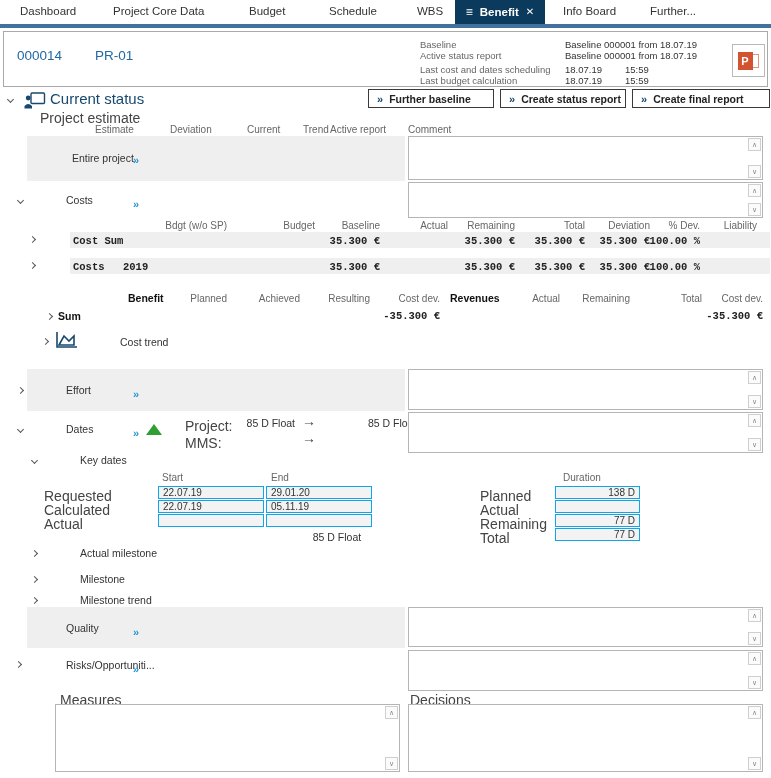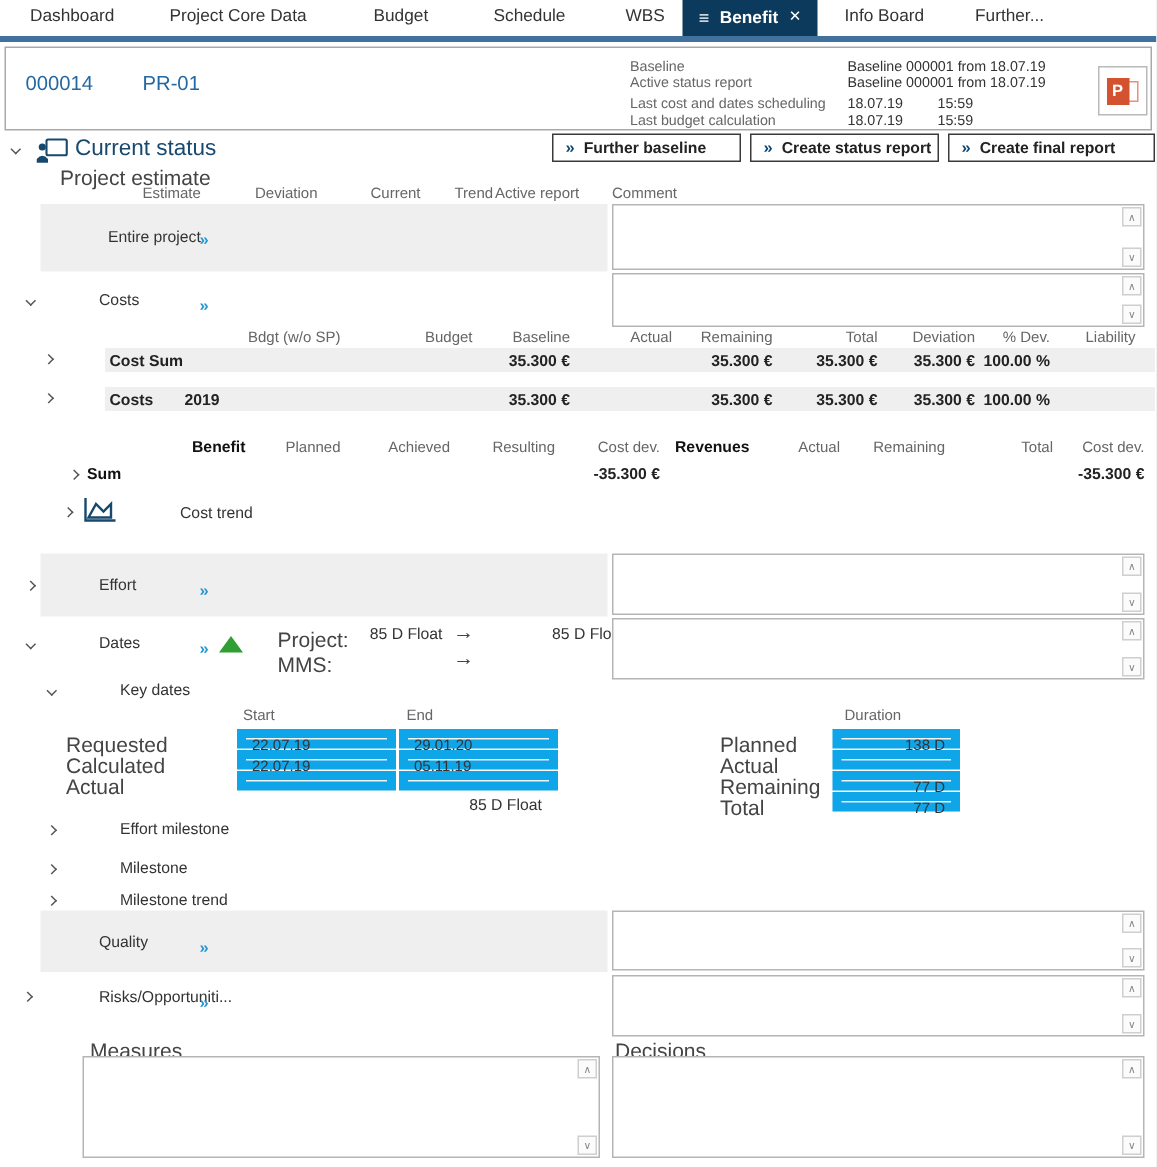--- a/index.html
+++ b/index.html
@@ -5,21 +5,21 @@
   * { margin:0; padding:0; box-sizing:border-box; }
   html,body { background:#e8e8e8; }
   #screen {
     position:relative; width:771px; height:778px; background:#fff;
     font-family:"Liberation Sans", sans-serif; color:#333; overflow:hidden;
   }
   .abs { position:absolute; }
   .t10  { font-size:10px; color:#666; white-space:nowrap; }
   .t10d { font-size:14px; color:#444; white-space:nowrap; }
   .t11  { font-size:10.5px; color:#333; white-space:nowrap;padding-left:36px; }
-  .t11b { font-size:10.5px; color:#222; font-weight:600; white-space:nowrap; }
+  .t11b { font-size:10.5px; color:#222; font-weight:600; white-space:nowrap;font-family:Liberation Mono, monospace; }
   .t11bb{ font-size:10.5px; color:#111; font-weight:700; white-space:nowrap; }
   .ra   { width:90px; text-align:right; }
   
   .tabbar { position:absolute; left:0; top:0; width:771px; height:24px; background:#fff; }
   .tab { position:absolute; top:5px; font-size:11.5px; color:#333; cursor:pointer; white-space:nowrap; }
   .tab-active { position:absolute; left:455px; top:0; width:90px; height:24px; background:#0c3a5c;
     display:flex; align-items:center; justify-content:center; gap:7px; color:#fff; }
   .tab-active .lbl { font-size:11.5px; font-weight:600; }
   .tab-active .ham { font-size:12px; line-height:1; }
   .tab-active .cls { font-size:10px; line-height:1; cursor:pointer; }
@@ -49,21 +49,21 @@
   
   .band { position:absolute; background:#f0efef; }
   
   .more { position:absolute; color:#2596d1; font-weight:700; font-size:11px; line-height:1; cursor:pointer; }
   
   .cbox { position:absolute; background:#fff; border:1px solid #b5b5b5; }
   .sb { position:absolute; right:1px; width:13px; height:13px; border:1px solid #cfcfcf; background:#fbfbfb;
     color:#888; font-size:7px; display:flex; align-items:center; justify-content:center; cursor:pointer; }
   .sb.up { top:1px; } .sb.down { bottom:1px; }
   
-  .kbox { position:absolute; height:13px; background:#f4f3f3; border:6px solid #0ea5e9; font-size:10px; color:#333;
+  .kbox { position:absolute; height:13px; background:#f4f3f3; border:1px solid #0ea5e9; font-size:10px; color:#333;
     line-height:11px; padding:0 4px; white-space:nowrap; }
   .kbox.num { text-align:right; }
   .tri-up { position:absolute; width:0; height:0; border-left:8px solid transparent; border-right:8px solid transparent;
     border-bottom:11px solid #2f9e33; }
   .arrow { position:absolute; font-size:14px; color:#444; line-height:1; }
 </style>
 </head>
 <body>
 
 <div id="screen">
@@ -253,21 +253,21 @@
   <span class="abs t10d" style="left:480px; top:488px">Planned</span>
   <span class="abs t10d" style="left:480px; top:502px">Actual</span>
   <span class="abs t10d" style="left:480px; top:516px">Remaining</span>
   <span class="abs t10d" style="left:480px; top:530px">Total</span>
   <div class="kbox num" style="left:555px; top:486px; width:85px">138 D</div>
   <div class="kbox num" style="left:555px; top:500px; width:85px"></div>
   <div class="kbox num" style="left:555px; top:514px; width:85px">77 D</div>
   <div class="kbox num" style="left:555px; top:528px; width:85px">77 D</div>
 
   <span class="chev right" style="left:32px; top:551px"></span>
-  <span class="abs t11" style="left:44px; top:547px">Effort milestone</span>
+  <span class="abs t11" style="left:44px; top:547px">Actual milestone</span>
   <span class="chev right" style="left:32px; top:577px"></span>
   <span class="abs t11" style="left:44px; top:573px">Milestone</span>
   <span class="chev right" style="left:32px; top:598px"></span>
   <span class="abs t11" style="left:44px; top:594px">Milestone trend</span>
 
   <div class="band" style="left:27px; top:607px; width:378px; height:41px"></div>
   <span class="abs t11" style="left:30px; top:622px">Quality</span>
   <span class="more" style="left:133px; top:627px">»</span>
   <div class="cbox" style="left:408px; top:607px; width:355px; height:40px">
     <span class="sb up">∧</span>

